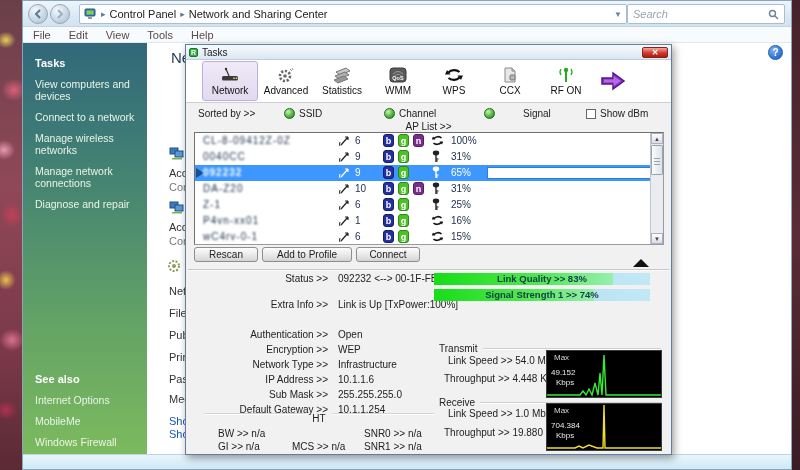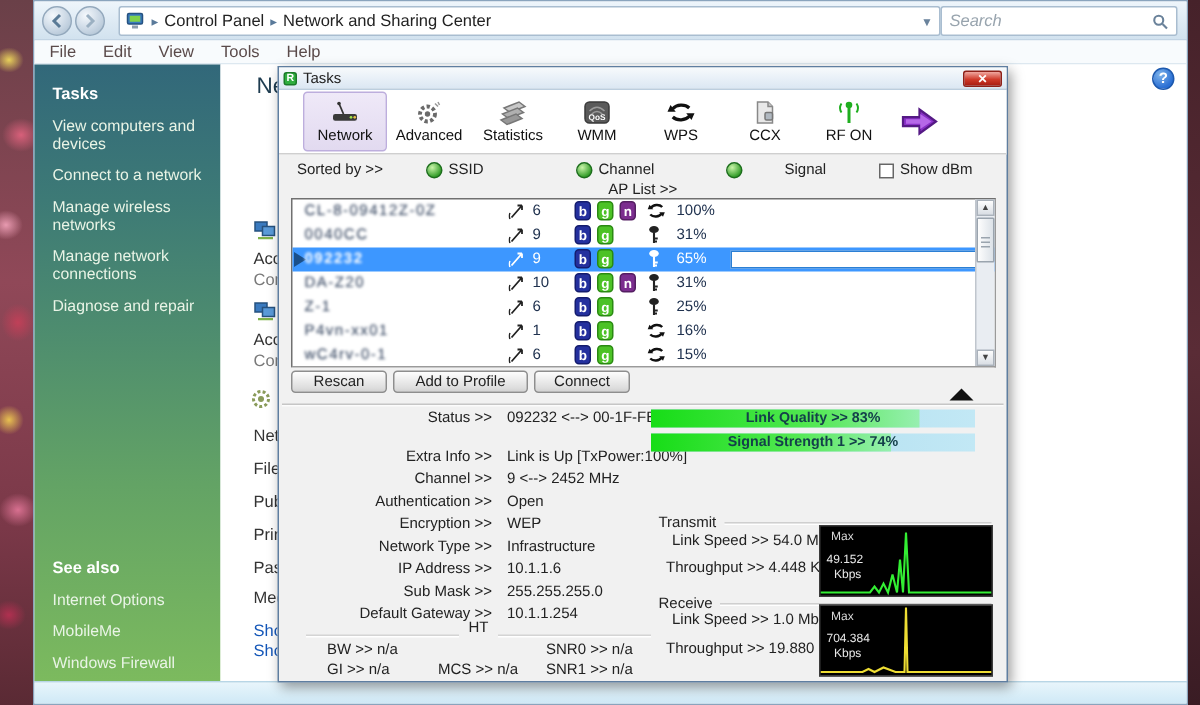--- a/index.html
+++ b/index.html
@@ -135,21 +135,21 @@
   .collapse { position:absolute; right:22px; top:214px; width:0; height:0; cursor:pointer;
     border-left:8px solid transparent; border-right:8px solid transparent; border-bottom:8px solid #111; }
   .divider { position:absolute; left:2px; right:2px; top:224px; height:2px;
     border-top:1px solid #c6c6c6; border-bottom:1px solid #fcfcfc; }
 
   .st-row { position:absolute; left:0; width:330px; height:13px; font-size:10px; color:#222; }
   .st-l { position:absolute; left:0; width:142px; text-align:right; }
   .st-v { position:absolute; left:152px; white-space:nowrap; }
 
   .htblock { position:absolute; left:18px; top:368px; width:230px; }
-  .ht-rule { display:flex; align-items:flex-end; gap:6px; color:#222; font-size:10px; }
+  .ht-rule { display:flex; align-items:flex-start; gap:6px; color:#222; font-size:10px; }
   .ht-rule::before, .ht-rule::after { content:""; flex:1; height:1px; background:#d4d4d4; box-shadow:0 1px 0 #fff; }
   .ht-vals { position:relative; height:26px; font-size:10px; color:#222; }
   .ht-vals span { position:absolute; white-space:nowrap; }
 
   .qbar { position:absolute; left:248px; width:216px; height:12px; background:linear-gradient(90deg,#a6d9ec,#c2e8f5); }
   .qbar .fill { height:12px; background:linear-gradient(90deg,#17dd17,#52e852 60%,#97efb0); }
   .qbar .txt { position:absolute; inset:0; text-align:center; font-size:9.5px; color:#14404a; line-height:12px; font-weight:bold; }
 
   .grp-rule { position:absolute; left:253px; width:222px; display:flex; align-items:center; gap:5px; font-size:10px; color:#222; }
   .grp-rule::after { content:""; flex:1; height:1px; background:#cfcfcf; box-shadow:0 1px 0 #fff; }
@@ -543,24 +543,20 @@
     <div class="divider"></div>
 
     <div class="st-row" style="top:228px;">
       <span class="st-l">Status &gt;&gt;</span>
       <span class="st-v">092232 &lt;--&gt; 00-1F-FB-09-12-32</span>
     </div>
     <div class="st-row" style="top:254px;">
       <span class="st-l">Extra Info &gt;&gt;</span>
       <span class="st-v">Link is Up [TxPower:100%]</span>
     </div>
-    <div class="st-row" style="top:269px;">
-      <span class="st-l">Channel &gt;&gt;</span>
-      <span class="st-v">9 &lt;--&gt; 2452 MHz</span>
-    </div>
     <div class="st-row" style="top:284px;">
       <span class="st-l">Authentication &gt;&gt;</span>
       <span class="st-v">Open</span>
     </div>
     <div class="st-row" style="top:299px;">
       <span class="st-l">Encryption &gt;&gt;</span>
       <span class="st-v">WEP</span>
     </div>
     <div class="st-row" style="top:314px;">
       <span class="st-l">Network Type &gt;&gt;</span>

